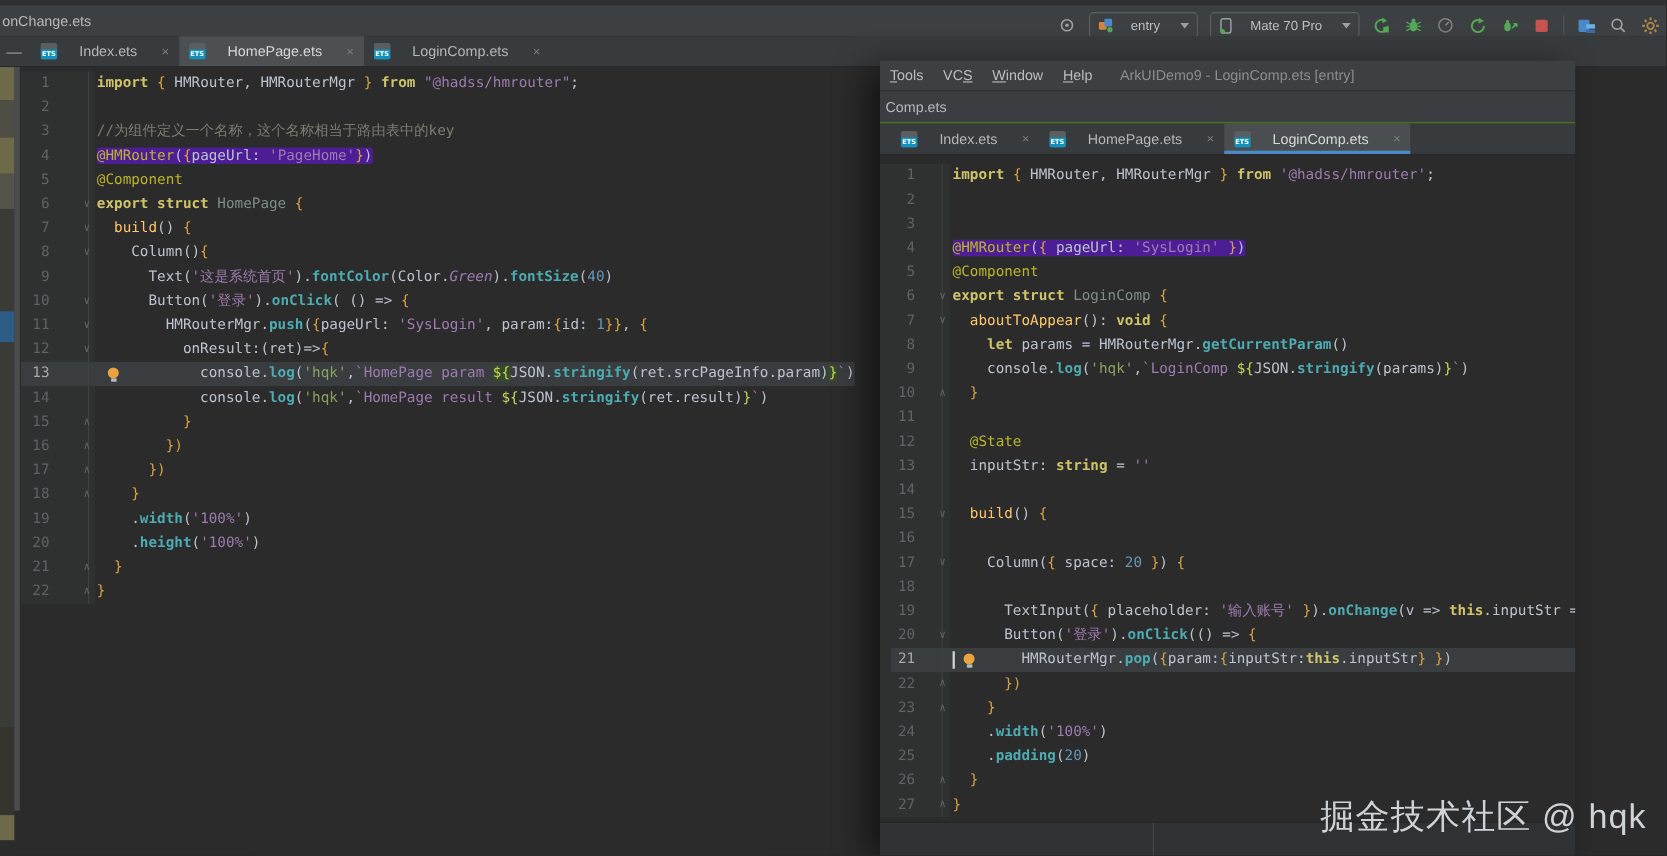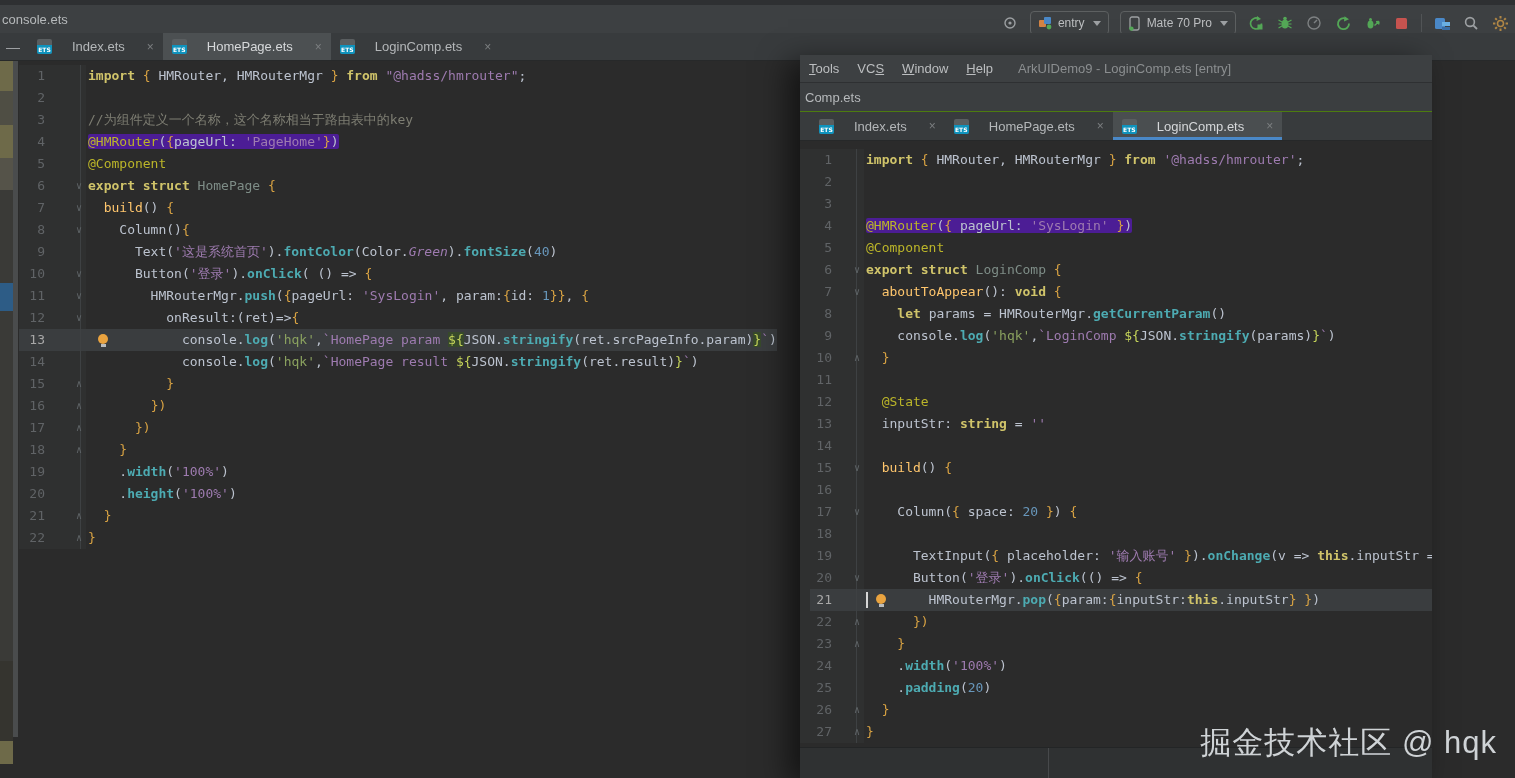--- a/index.html
+++ b/index.html
@@ -4,21 +4,21 @@
 <style>
   html,body{margin:0;padding:0;background:#232527;}
   .screen{position:relative;width:1515px;height:778px;background:#2b2b2b;overflow:hidden;
           font-family:"DejaVu Sans Mono","Liberation Mono",monospace;}
   
   .topbar{position:absolute;left:0;top:0;width:100%;height:33px;background:#3d4042;
           border-top:5px solid #2e3032;box-sizing:border-box;display:flex;align-items:center;}
   .win-title{margin-left:2px;font-size:13px;color:#b6b9bb;font-family:"Liberation Sans",sans-serif;}
   .toolbar{position:absolute;right:6px;top:5px;height:26px;display:flex;align-items:center;gap:11px;}
   .tb-icon{width:18px;height:18px;display:flex;align-items:center;justify-content:center;flex:none;}
-  .dd{display:flex;align-items:center;gap:6px;border:1px solid #5d6061;border-radius:4px;height:22px;
+  .dd{display:flex;align-items:center;gap:16px;border:1px solid #5d6061;border-radius:4px;height:22px;
       padding:0 7px;color:#bdbfc1;font-size:12px;font-family:"Liberation Sans",sans-serif;}
   .dd .car{width:0;height:0;border-left:4px solid transparent;border-right:4px solid transparent;
       border-top:5px solid #9da0a3;margin-left:2px;}
   .tb-sep{width:1px;height:18px;background:#515456;}
   
   .lefttabs{position:absolute;top:33px;left:0;width:100%;height:27px;background:#383b3d;
             border-bottom:1px solid #27292a;display:flex;align-items:center;}
   .collapse{color:#9da0a3;font-size:14px;margin:0 8px 0 6px;font-family:"Liberation Sans",sans-serif;}
   .tabs{display:flex;height:100%;}
   .tab{display:flex;align-items:center;gap:20px;padding:0 9px;height:100%;box-sizing:border-box;
@@ -91,21 +91,21 @@
   .watermark{position:absolute;right:18px;bottom:14px;font-family:"Liberation Sans",sans-serif;
       font-size:31px;font-weight:500;color:#cfd3d6;letter-spacing:1px;z-index:50;}
   svg{display:block;}
 </style>
 </head>
 <body>
 
 <div class="screen">
 
   <div class="topbar">
-    <span class="win-title">console.ets</span>
+    <span class="win-title">onChange.ets</span>
     <div class="toolbar">
       <span class="tb-icon">
         <svg width="16" height="16">
             <circle cx="8" cy="8" r="5" fill="none" stroke="#9da0a3" stroke-width="1.4"></circle>
             <circle cx="8" cy="8" r="1.6" fill="#9da0a3"></circle>
           </svg>
       </span>
       <div class="dd">
         <svg width="14" height="14">
             <rect x="1" y="4" width="7" height="7" rx="1" fill="#d28445"></rect>

